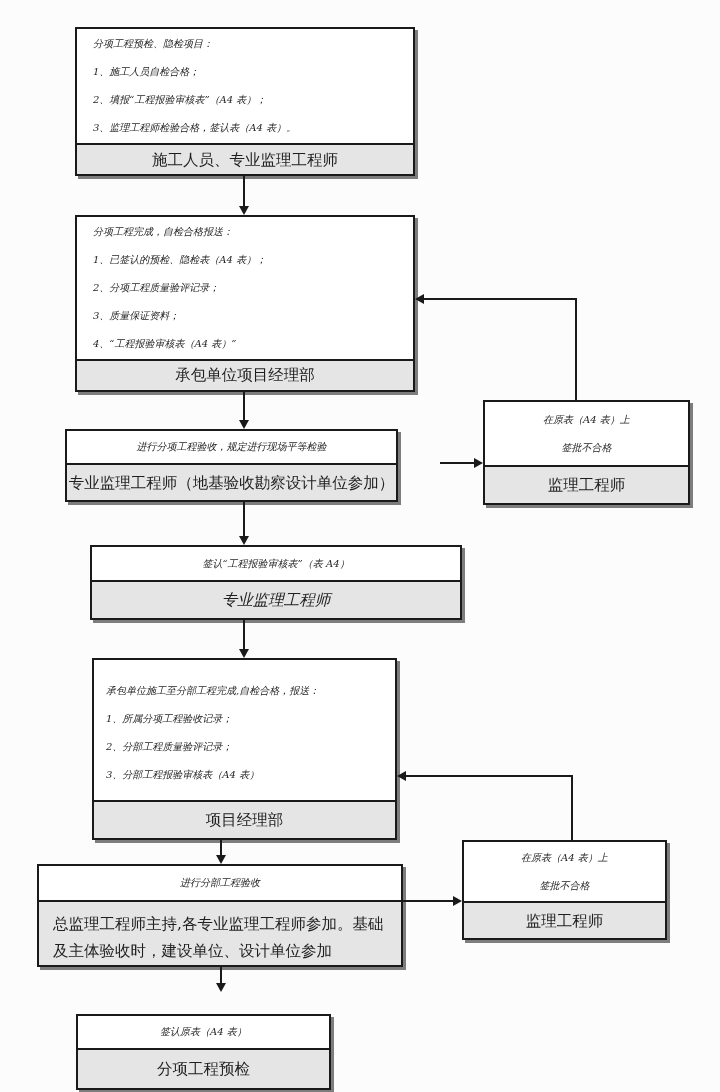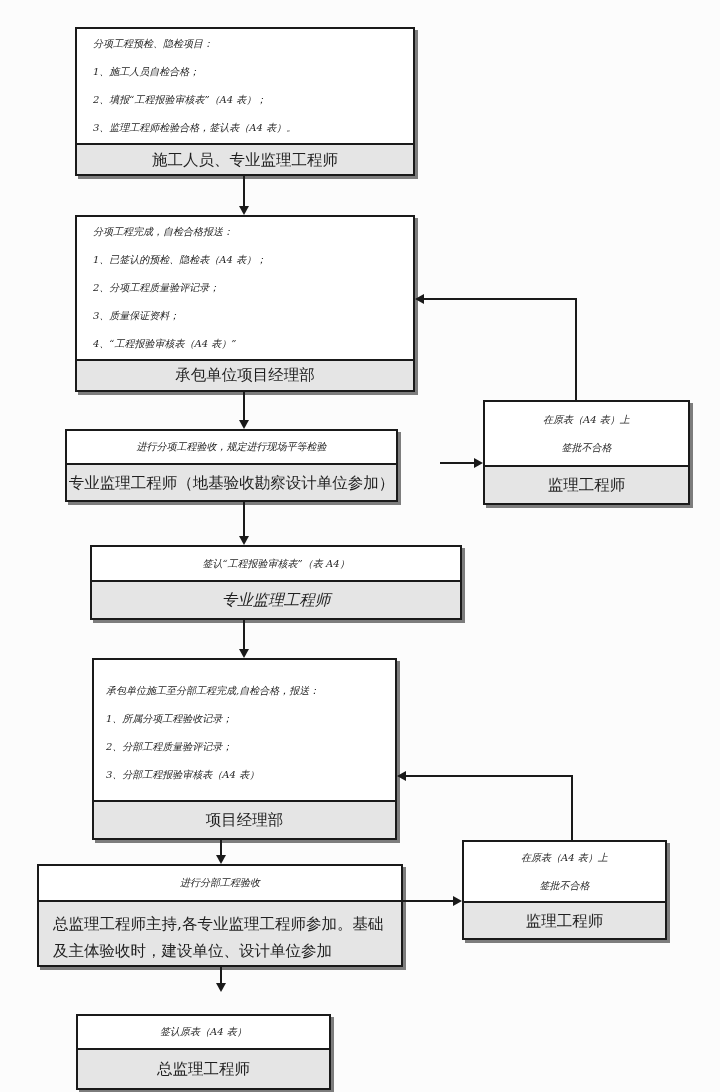--- a/index.html
+++ b/index.html
@@ -144,16 +144,16 @@
   <div class="hline" style="left:406px;top:775px;width:167px;"></div>
   <div class="arr arr-left" style="left:397px;top:771px;"></div>
 
   <div class="vline" style="left:220px;top:967px;height:16px;"></div>
   <div class="arr arr-down" style="left:216px;top:983px;"></div>
 
   <div class="node" style="left:76px;top:992px;width:255px;height:76px;margin-top:22px;">
     <div class="body center">
       <div class="ln">签认原表（A4 表）</div>
     </div>
-    <div class="footer" style="height:40px;">总监理工程师</div>
+    <div class="footer" style="height:40px;">分项工程预检</div>
   </div>
 
 </div>
 
 </body></html>

